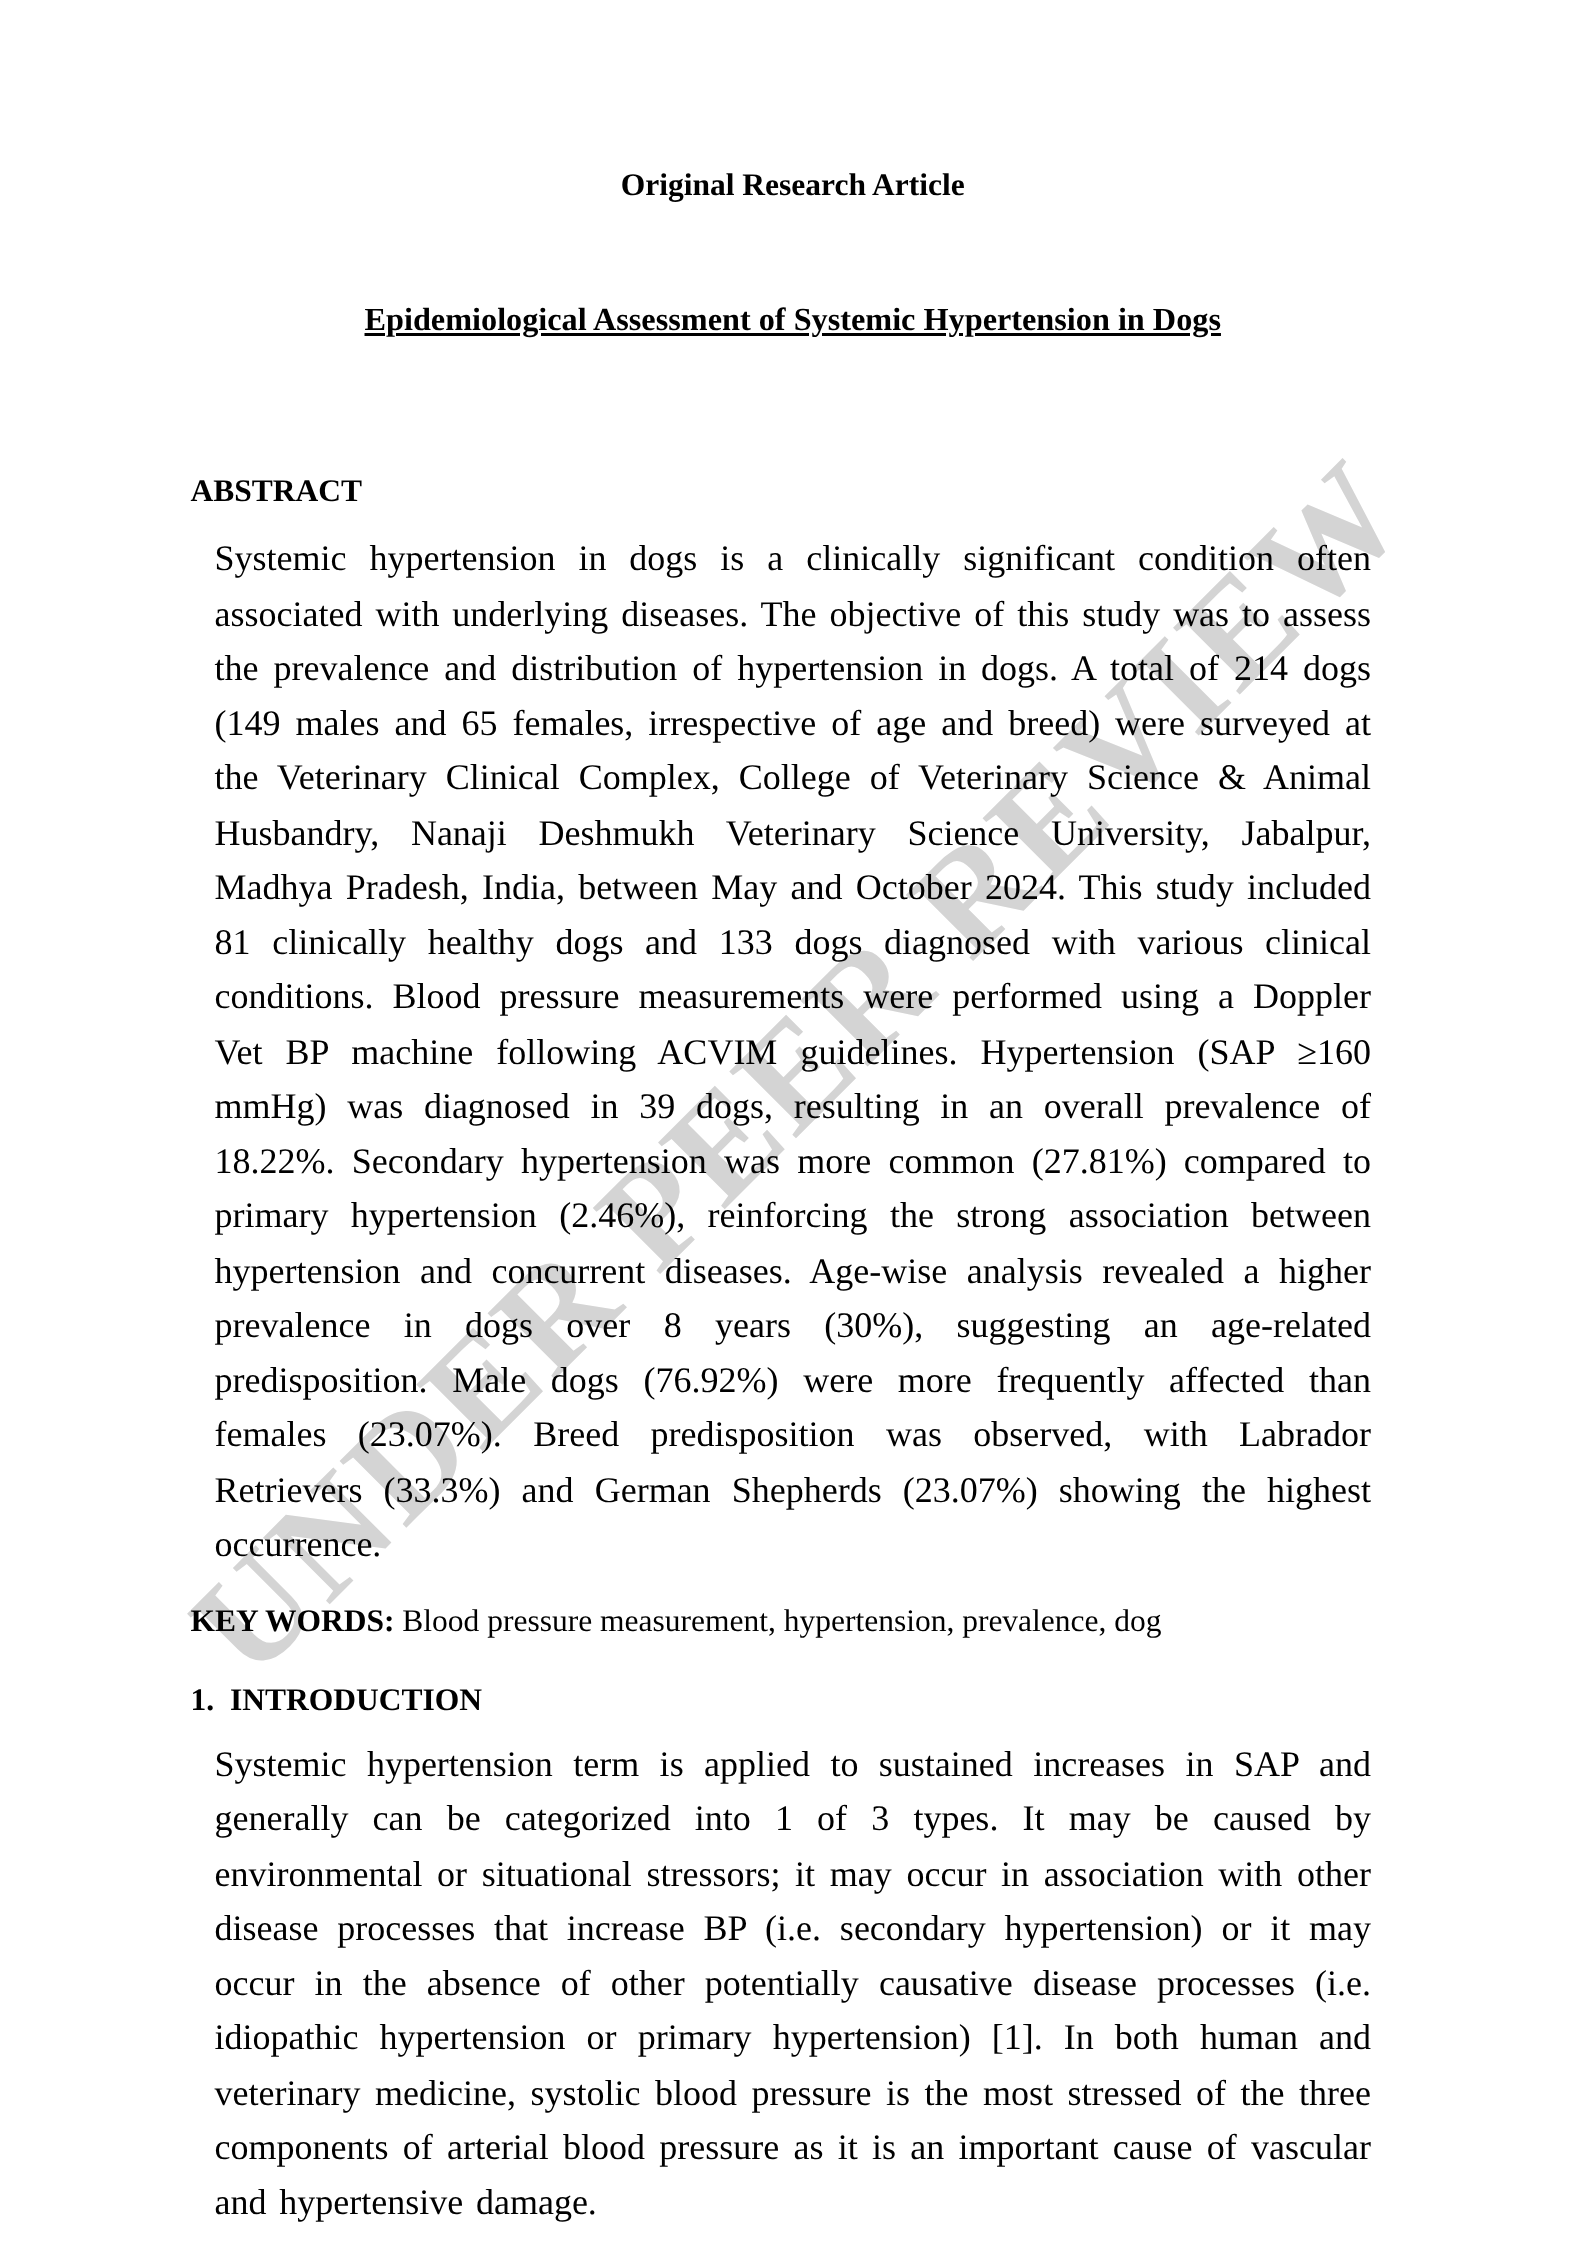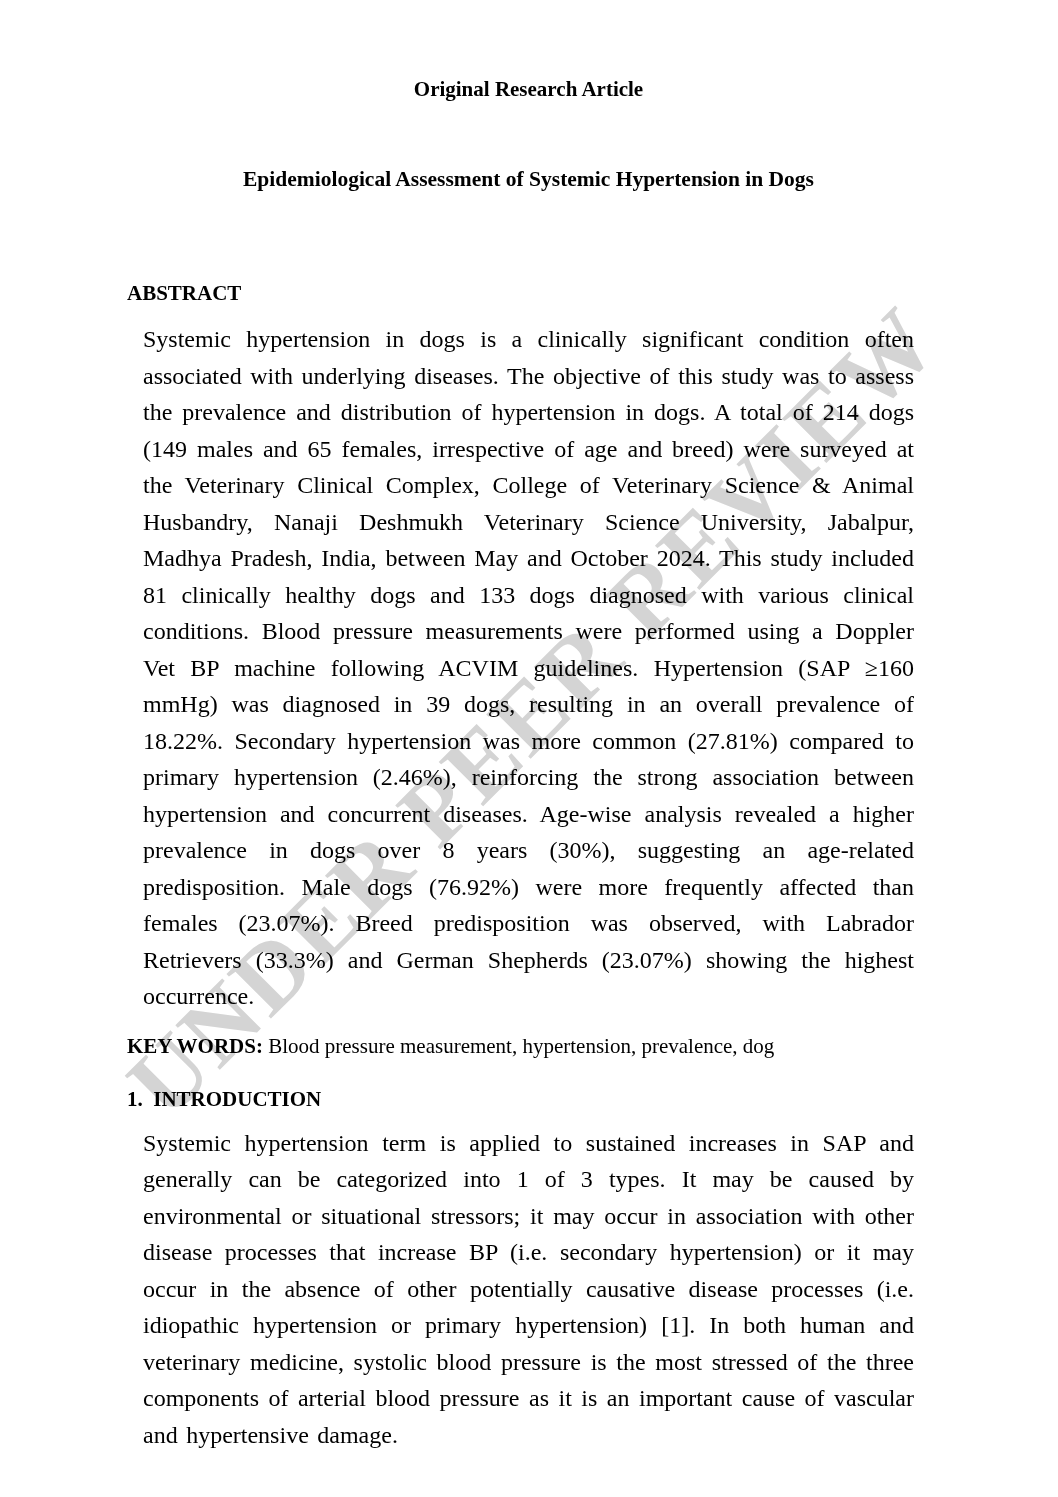--- a/index.html
+++ b/index.html
@@ -28,35 +28,36 @@
     letter-spacing: 3px;
     color: #d4d4d4;
     transform: rotate(-45deg);
     white-space: nowrap;
     z-index: 0;
     user-select: none;
   }
   .content {
     position: relative;
     z-index: 1;
-    padding: 76px 128px 0 127px; 
+    padding: 110px 128px 0 127px; 
   }
   .article-type {
     margin: 0;
     text-align: center;
     font-weight: bold;
     font-size: 21px;
     line-height: 26px;
   }
   .paper-title {
     margin: 64px 0 0 0;
     text-align: center;
     font-weight: bold;
     font-size: 21.5px;
     line-height: 26px;
+    text-decoration: underline;
   }
   .section-heading {
     margin: 0;
     font-weight: bold;
     font-size: 21px;
     line-height: 26px;
   }
   .abstract-heading { margin-top: 88px; }
   .intro-heading   { margin-top: 27px; }
   .body-para {

